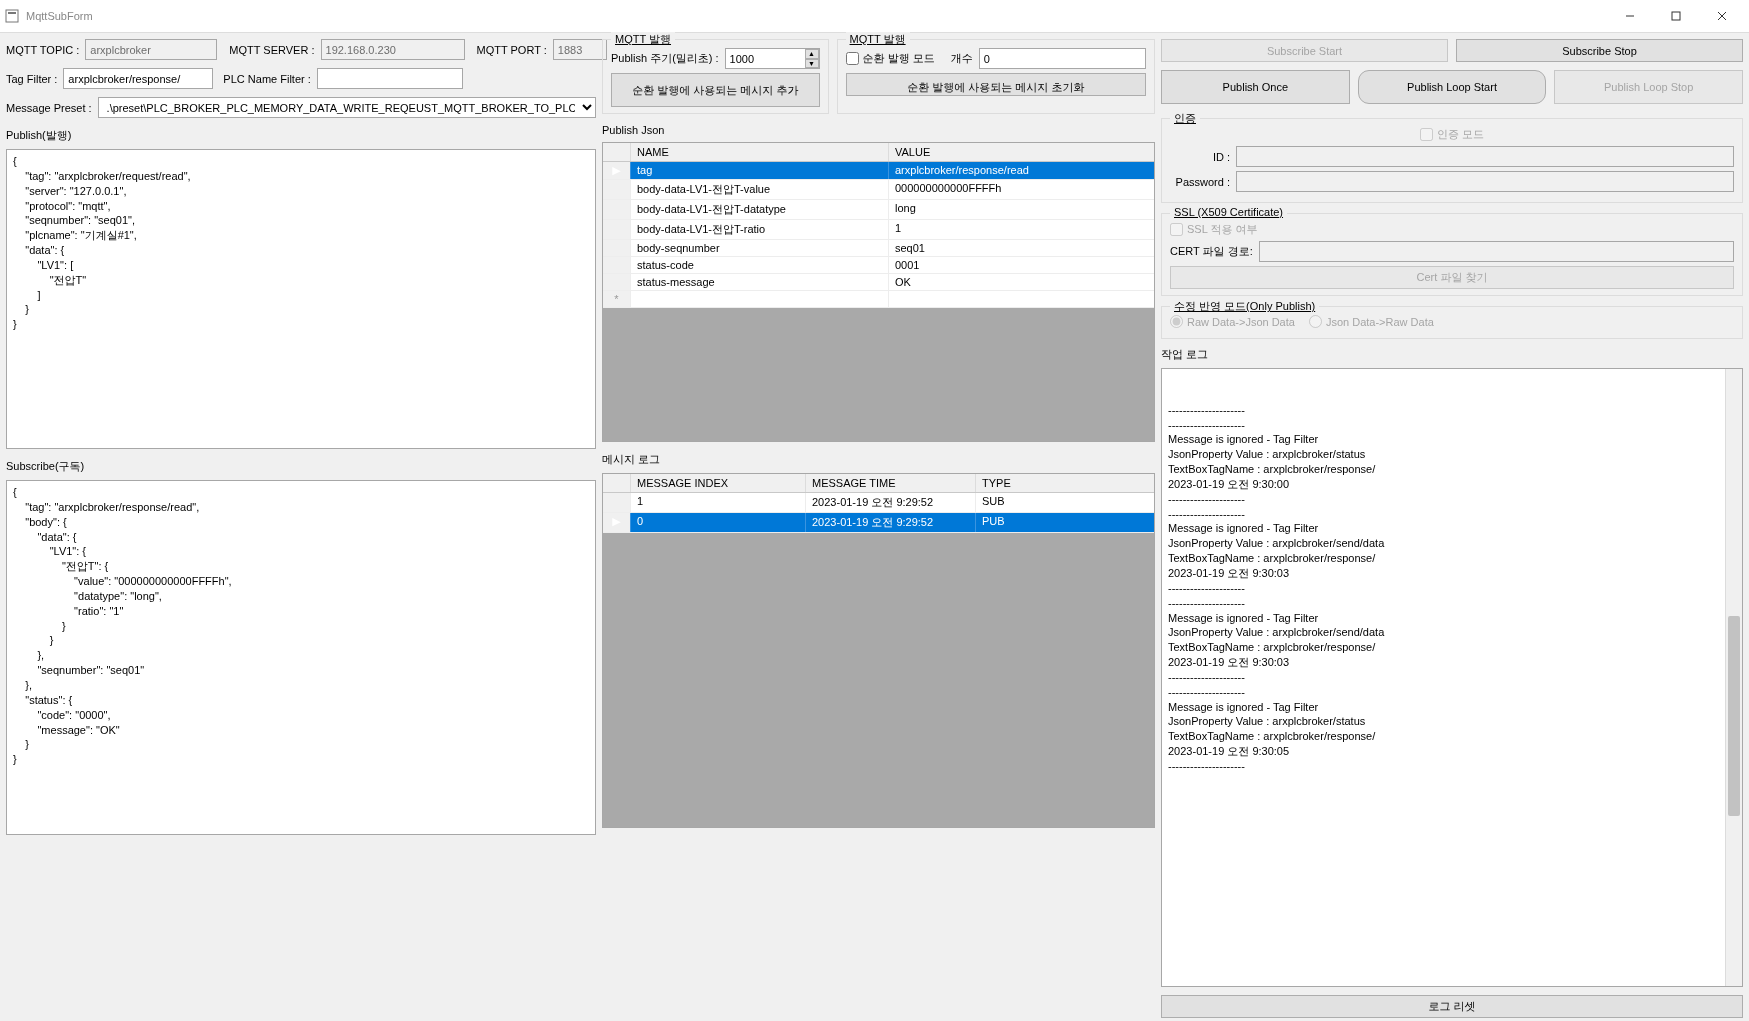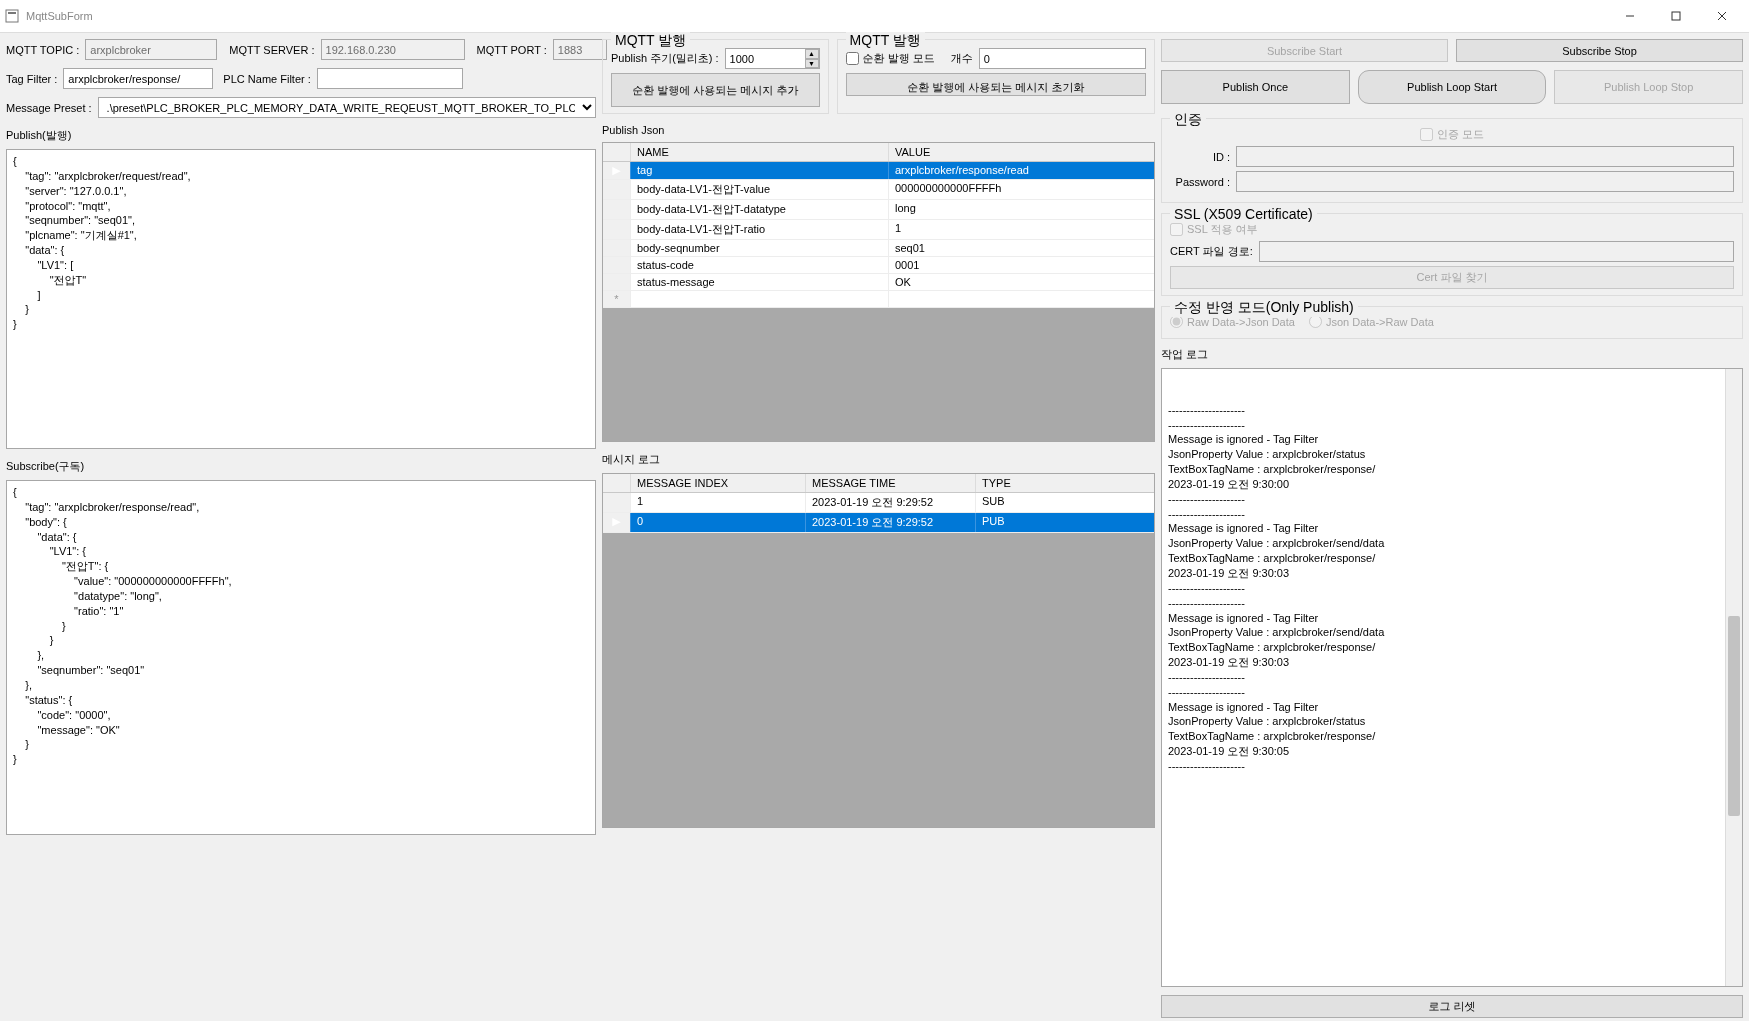--- a/index.html
+++ b/index.html
@@ -26,21 +26,21 @@
 input[readonly] { background: #f0f0f0; color: #6d6d6d; }
 textarea { height: auto; resize: none; white-space: pre; overflow: auto; line-height: 1.35; padding: 4px 6px; }
 
 button.btn {
   font: inherit; background: #e1e1e1; border: 1px solid #adadad; padding: 3px 10px; min-height: 23px;
 }
 button.btn:disabled { background: #e8e8e8; color: #a5a5a5; border-color: #c7c7c7; }
 button.btn-big { padding: 6px 10px; }
 
 .groupbox { border: 1px solid #dcdcdc; padding: 8px 8px 6px 8px; position: relative; margin-top: 6px; }
-.groupbox > .gtitle { position: absolute; top: -8px; left: 8px; background: #f0f0f0; padding: 0 4px; font-size: 14px; }
+.groupbox > .gtitle { position: absolute; top: -8px; left: 8px; background: #f0f0f0; padding: 0 4px; font-size: 11px; text-decoration: underline; }
 
 .section-label { font-size: 11px; margin: 2px 0 2px 0; }
 
 .grid { border: 1px solid #a7a7a7; background: #fff; font-size: 11px; }
 .grid .ghead { display: flex; background: #f0f0f0; border-bottom: 1px solid #c8c8c8; }
 .grid .ghead .ghc { padding: 3px 6px; border-right: 1px solid #dcdcdc; }
 .grid .ghead .ghc:last-child { border-right: none; }
 .grid .grow { display: flex; border-bottom: 1px solid #ededed; }
 .grid .grow .gc { padding: 2px 6px; border-right: 1px solid #ededed; overflow: hidden; white-space: nowrap; }
 .grid .grow .gc:last-child { border-right: none; }

